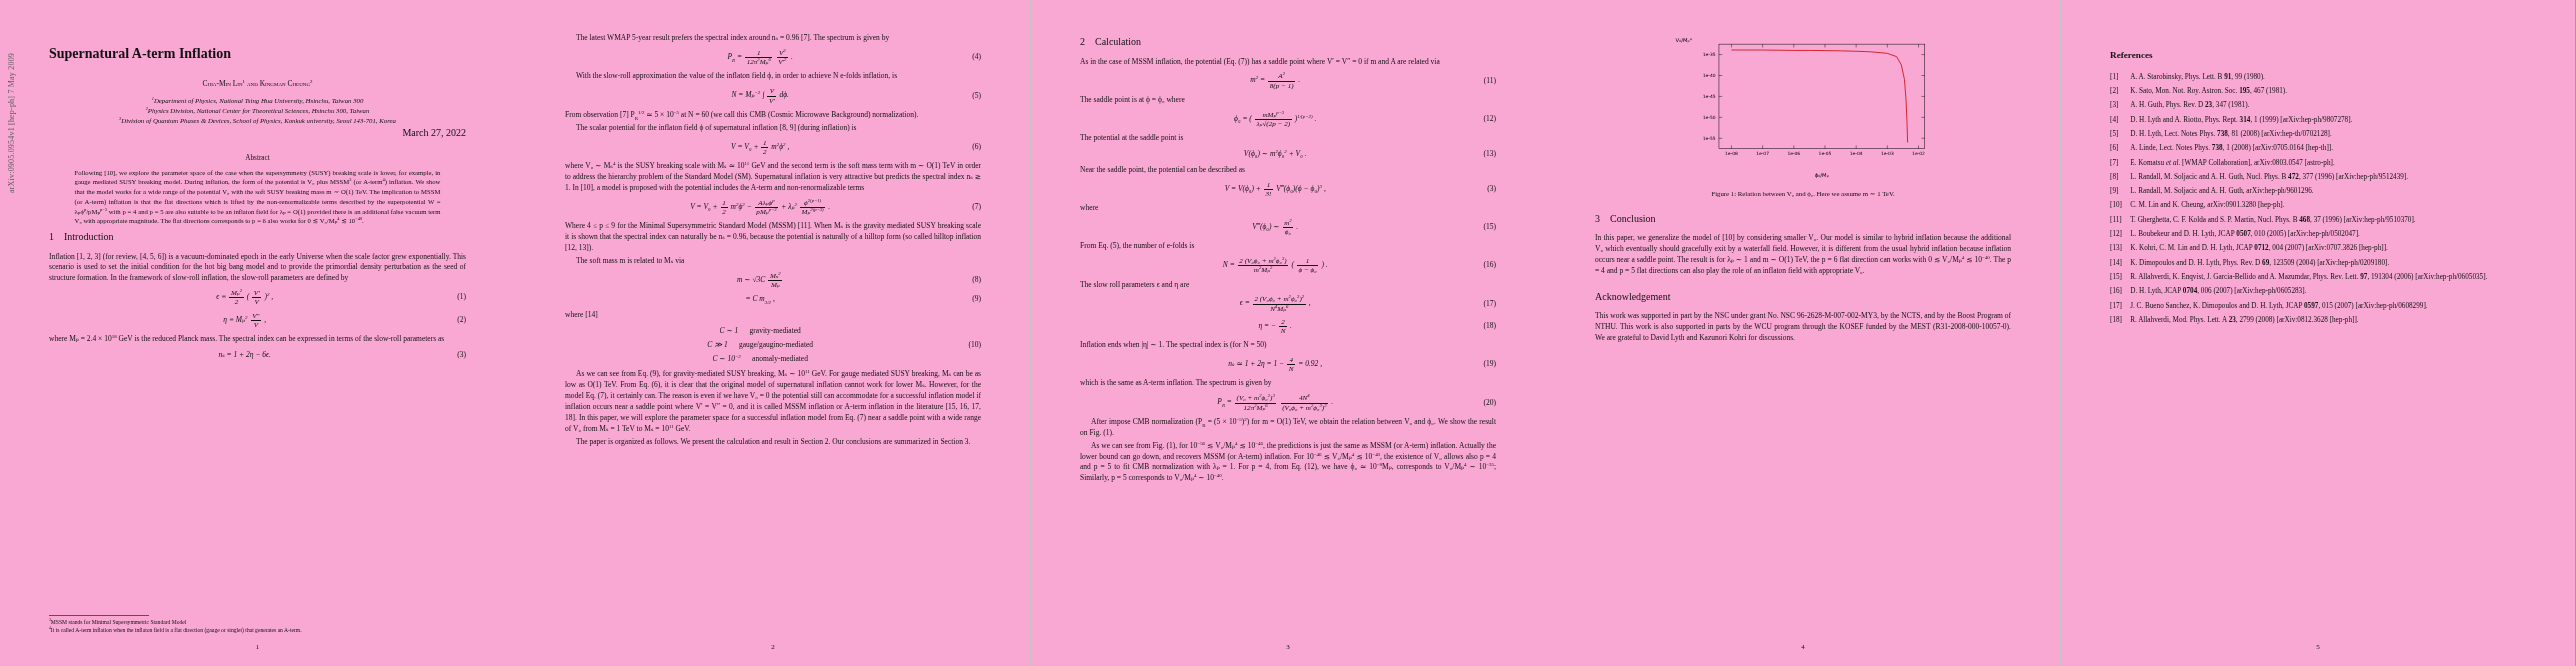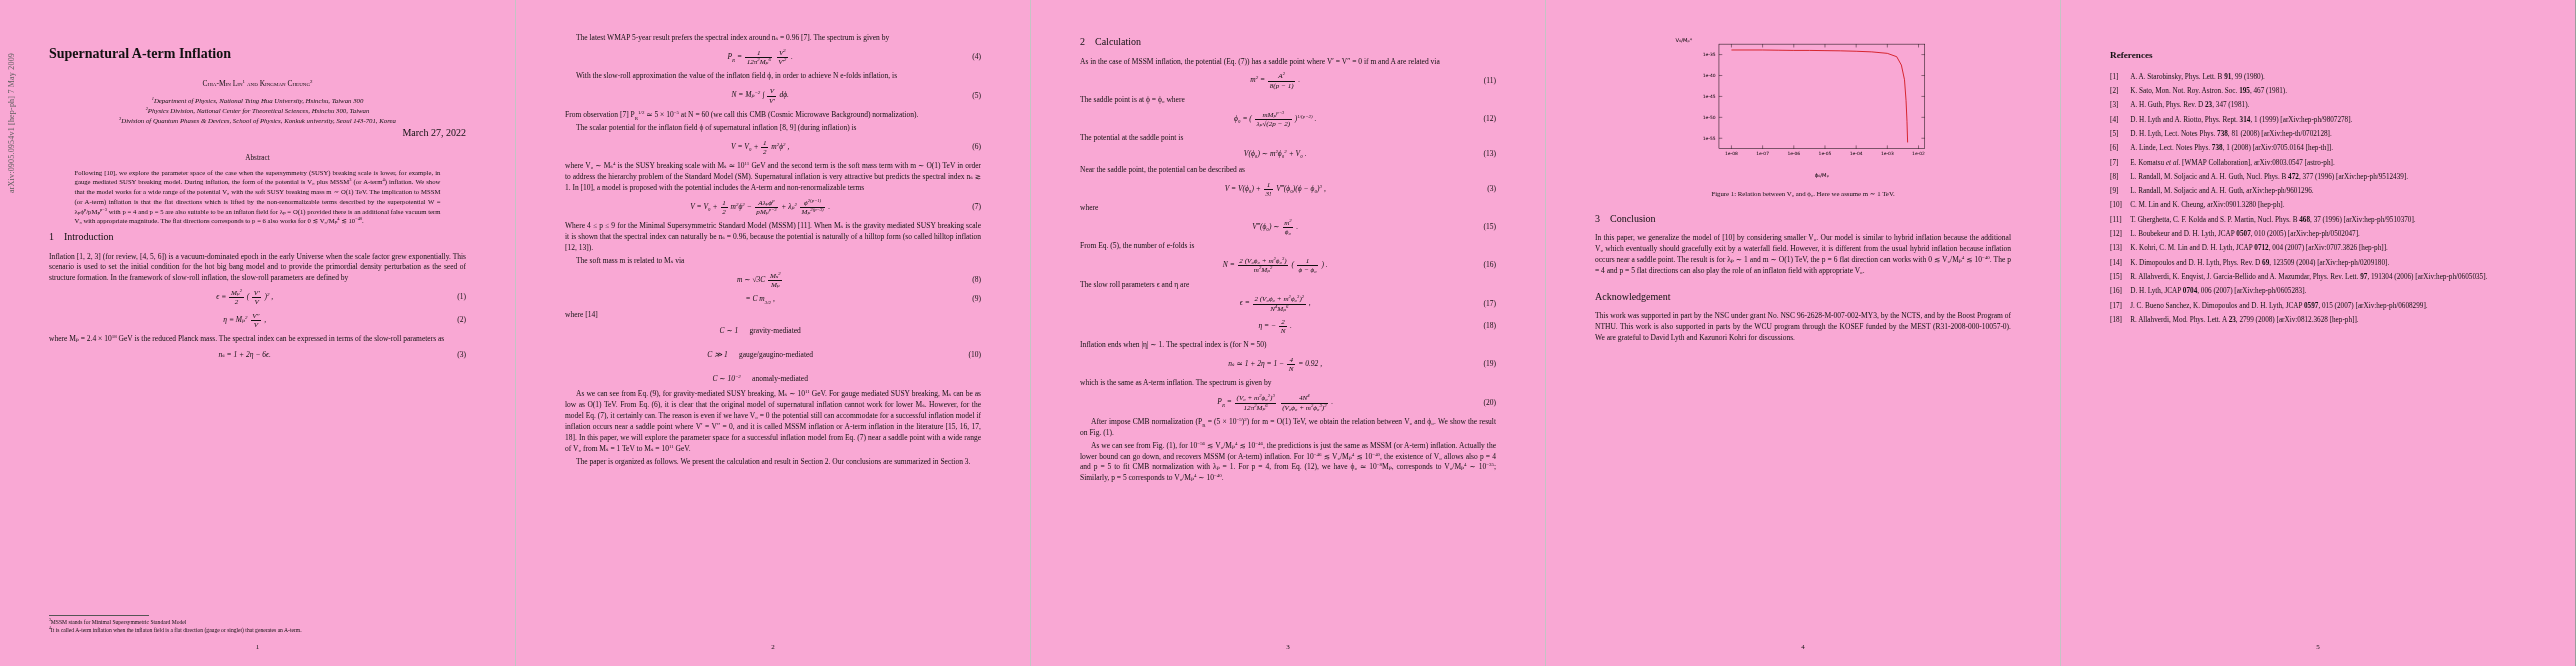--- a/index.html
+++ b/index.html
@@ -20,21 +20,21 @@
   .abs-head{text-align:center;font-weight:normal;font-size:7.2px;margin-top:12.2px}
   .abstract{margin:4.4px 25.6px 0;font-size:6.7px;line-height:1.45;text-align:justify}
   .flow{margin-top:2.2px}
   .flow > .sec-h:first-child{margin-top:2.2px}
   .sec-h{font-weight:normal;font-size:10px;margin:13.3px 0 6.7px}
   .refs-h{font-weight:bold;font-size:9.2px;margin:16px 0 9px}
   .para{text-align:justify;text-indent:11px;margin-bottom:2.2px}
   .para.ni{text-indent:0}
   .eq{display:flex;align-items:center;margin:5px 0;font-style:italic}
   .eq-b{flex:1;text-align:center}
-  .eq-lines{flex:1;text-align:center;display:flex;flex-direction:column;gap:13px}
+  .eq-lines{flex:1;text-align:center;display:flex;flex-direction:column;gap:3px}
   .eq-n{font-style:normal;width:25.6px;text-align:right;flex:none}
   .rm{font-style:normal}
   .frac{display:inline-flex;flex-direction:column;vertical-align:middle;
         text-align:center;line-height:1.15;margin:0 1.1px;font-size:.95em}
   .frac .fn{border-bottom:0.6px solid #111;padding:0 1.7px}
   .frac .fd{padding:0 1.7px}
   sup,sub{font-size:.66em;line-height:0}
   .spacer{flex:1}
   .footnotes{font-size:5.6px;line-height:1.5;color:#111}
   .fn-rule{width:100px;border-top:0.6px solid #555;margin-bottom:2.2px}

